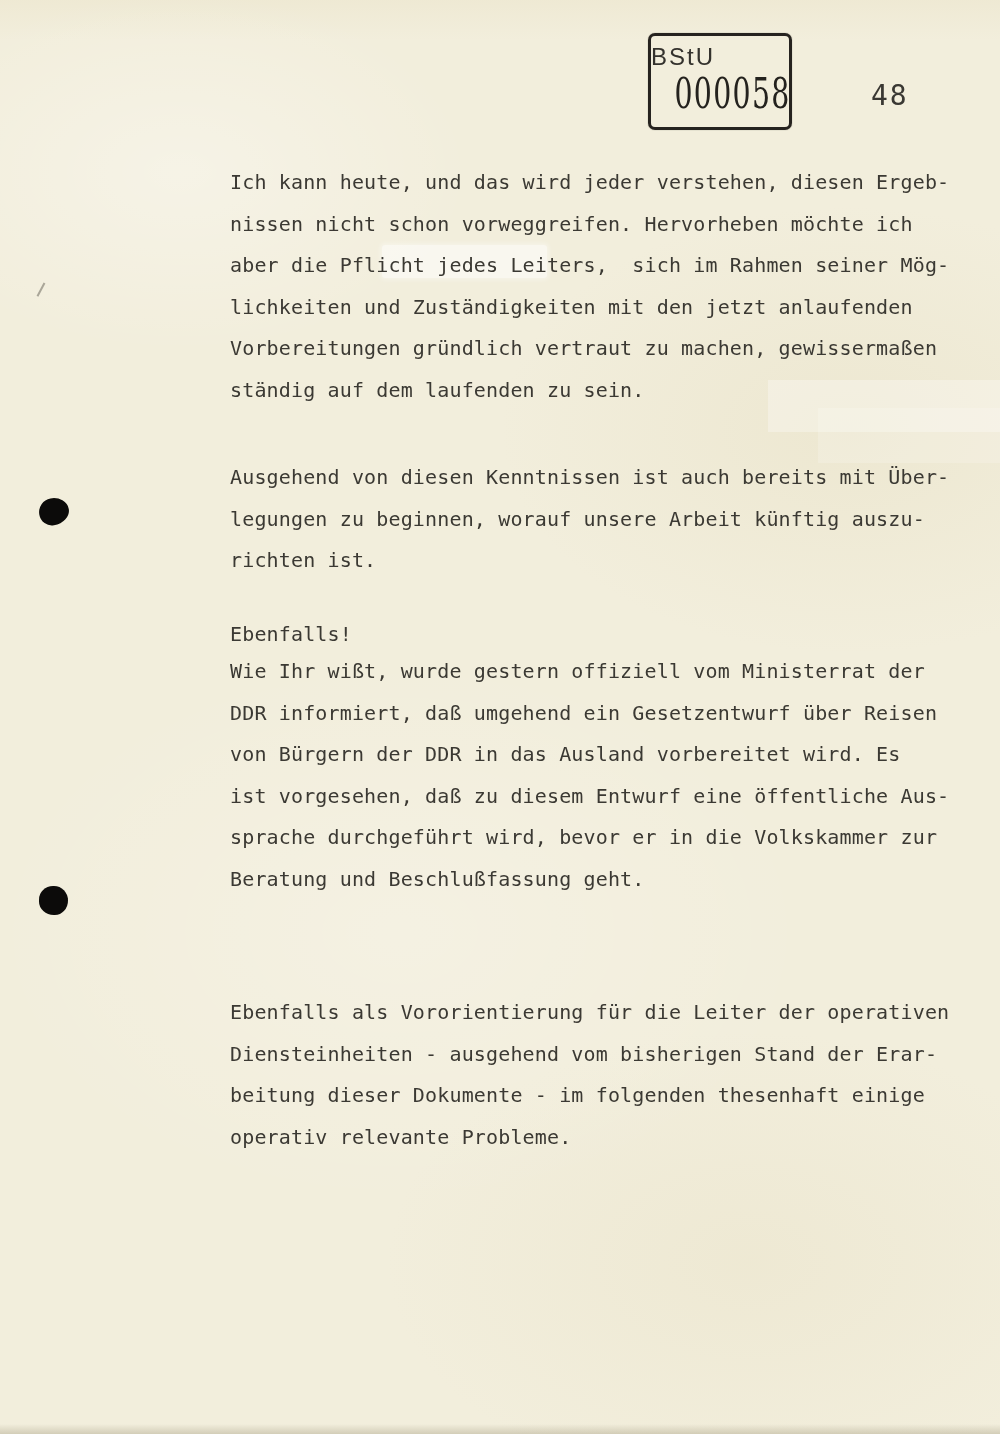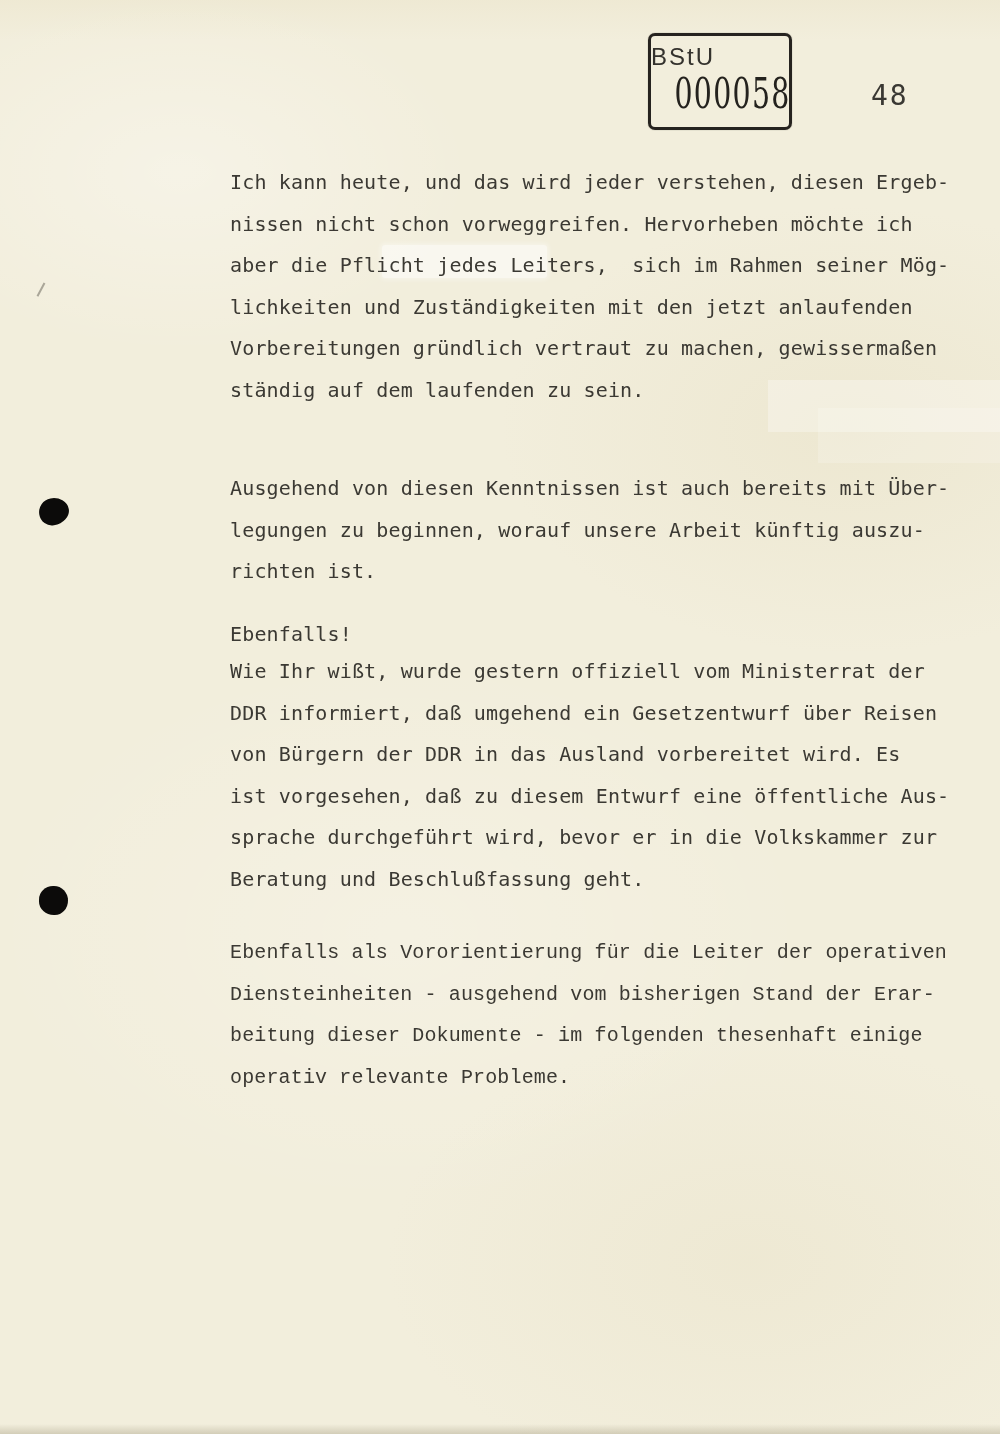--- a/index.html
+++ b/index.html
@@ -95,24 +95,24 @@
     width: 760px;
     font-family: "DejaVu Sans Mono", monospace;
     font-size: 20px;
     line-height: 41.5px;
     letter-spacing: 0.15px;
     color: #3b3933;
     white-space: pre;
     margin-left: 48px;
   }
   .para-1 { top: 162px; }
-  .para-2 { top: 468px; }
+  .para-2 { top: 457px; }
   .para-3 { top: 614px; }
   .para-4 { top: 651px; }
-  .para-5 { top: 932px; font-family: Liberation Mono, monospace; }
+  .para-5 { top: 992px; }
 
   
   .whiteout-patch {
     position: absolute;
     left: 382px;
     top: 245px;
     width: 165px;
     height: 33px;
     background: rgba(255,255,255,0.55);
     border-radius: 3px;

